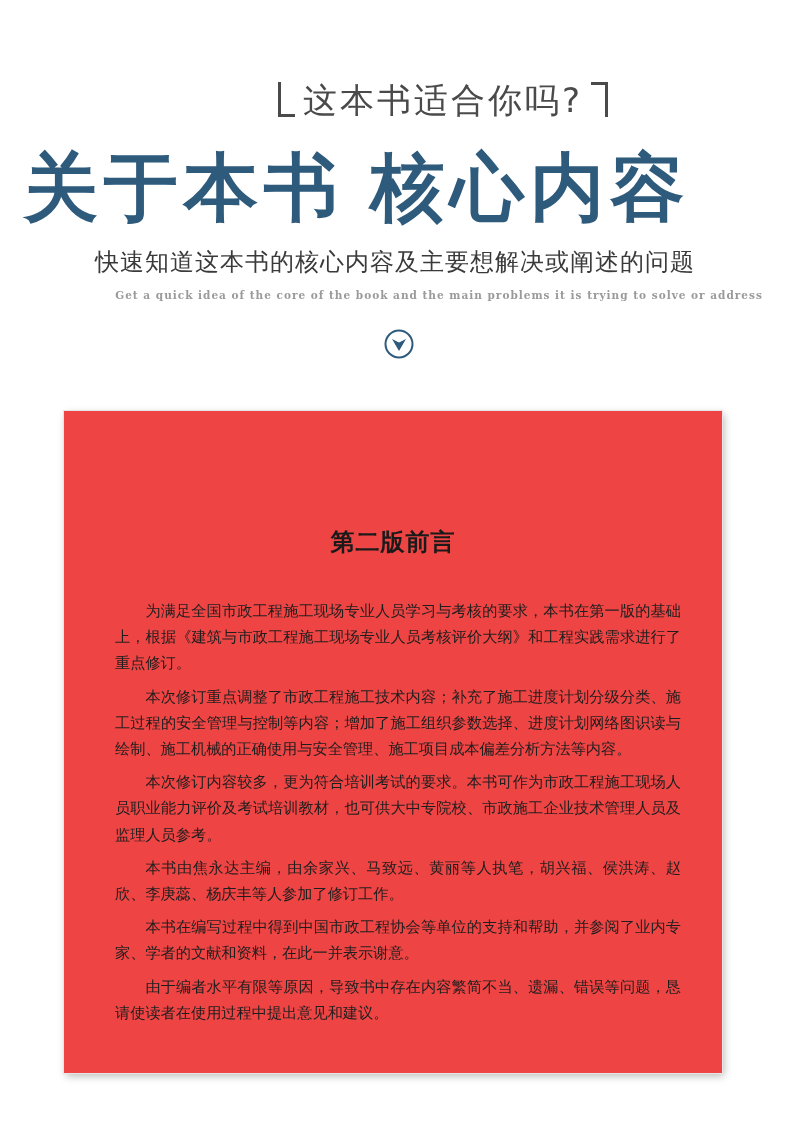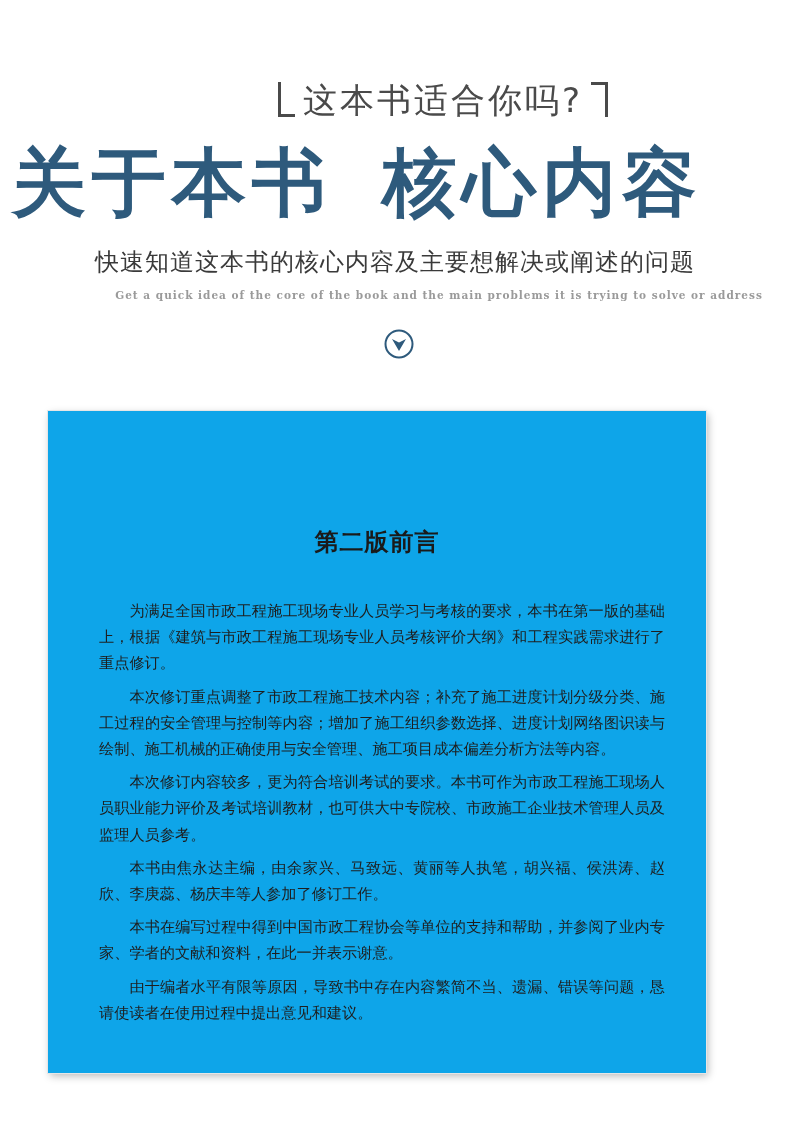--- a/index.html
+++ b/index.html
@@ -44,21 +44,21 @@
       border-right: 3px solid #4a4a4a;
       border-top: 3px solid #4a4a4a;
       margin-left: 8px;
     }
     .headline {
       position: absolute;
       top: 138px;
       left: 0;
       width: 714px;
       text-align: center;
-      font-family: Liberation Mono, monospace;
+      font-family: Liberation Sans, sans-serif;
       font-weight: bold;
       font-size: 74px;
       color: #2e5a7c;
       letter-spacing: 6px;
       line-height: 100px;
     }
     .subhead {
       position: absolute;
       top: 242px;
       left: 0;
@@ -87,24 +87,24 @@
     .down-icon {
       position: absolute;
       top: 329px;
       left: 384px;
       width: 30px;
       height: 30px;
     }
     .page-card {
       position: absolute;
       top: 411px;
-      left: 48px;
+      left: 64px;
       width: 658px;
       height: 662px;
-      background: #0ea5e9;
+      background: #ef4444;
       box-shadow: 0 0 0 1px #e6e6e6, 2px 3px 8px rgba(0,0,0,0.28);
     }
     .page-title {
       position: absolute;
       top: 115px;
       left: 0;
       width: 100%;
       text-align: center;
       font-family: "DejaVu Serif", serif;
       font-weight: bold;

